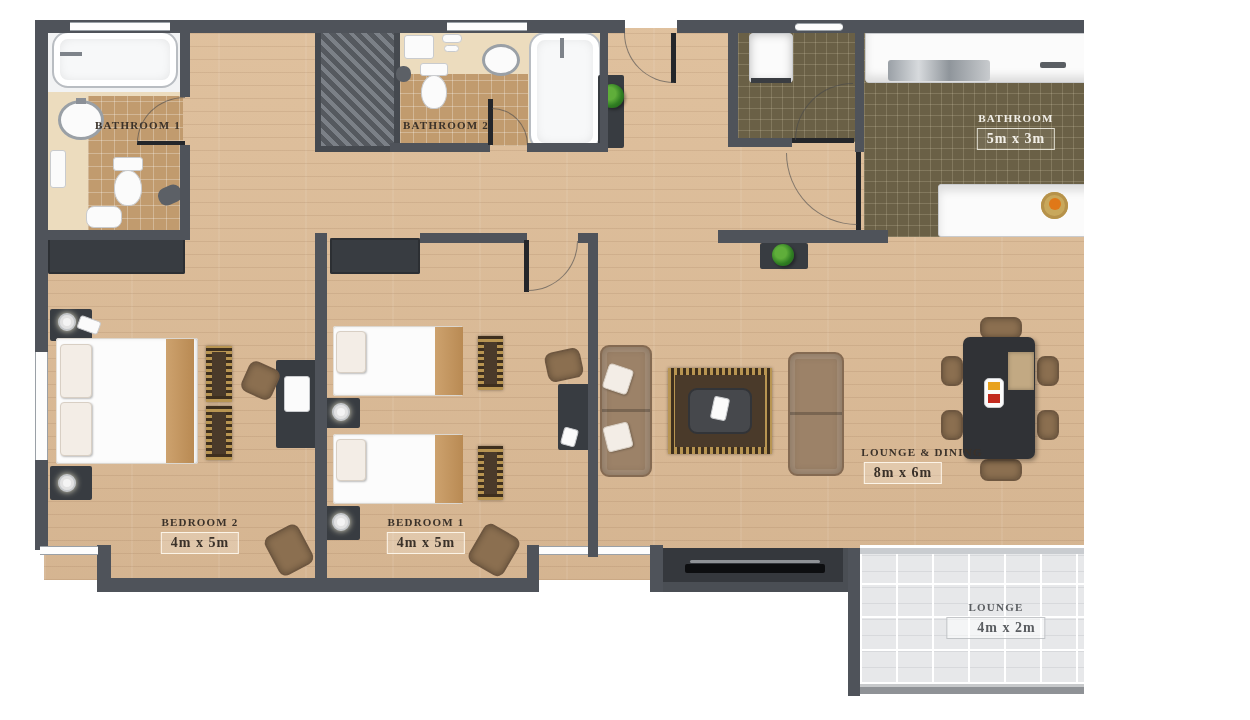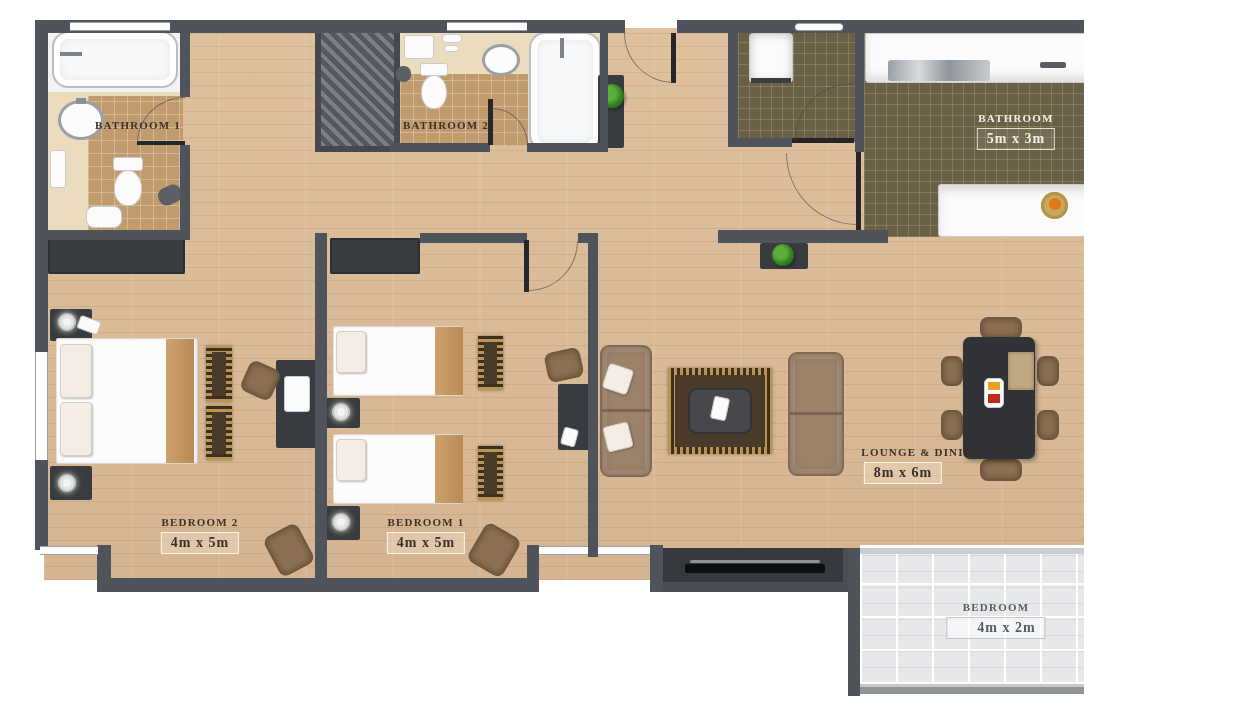--- a/index.html
+++ b/index.html
@@ -195,21 +195,21 @@
   <div class="dims abs" style="left:903px;top:462px">8m x 6m</div>
 
   <div class="abs" style="left:650px;top:548px;width:205px;height:44px;background:#4a4e54"></div>
   <div class="abs" style="left:663px;top:548px;width:180px;height:34px;background:#35383d"></div>
   <div class="abs" style="left:690px;top:560px;width:130px;height:3px;background:#8f9296;border-radius:2px"></div>
   <div class="abs" style="left:685px;top:564px;width:140px;height:9px;background:#0d0e10;border-radius:2px"></div>
 
   <div class="abs btile" style="left:860px;top:553px;width:263px;height:131px"></div>
   <div class="abs" style="left:860px;top:545px;width:263px;height:9px;background:#c9ccd0;box-shadow:inset 0 3px 0 #ffffff"></div>
   <div class="abs" style="left:848px;top:684px;width:289px;height:10px;background:#8f9296;box-shadow:inset 0 3px 0 rgba(255,255,255,.5)"></div>
-  <div class="rlabel abs onbalcony" style="left:996px;top:601px">BEDROOM</div>
+  <div class="rlabel abs onbalcony" style="left:996px;top:601px">LOUNGE</div>
   <div class="dims abs onbalcony" style="left:996px;top:617px">4m x 2m</div>
 
   <div class="abs dark" style="left:598px;top:75px;width:26px;height:73px"></div>
   <div class="abs plant" style="left:600px;top:84px;width:24px;height:24px"></div>
   <div class="abs dark" style="left:760px;top:243px;width:48px;height:26px"></div>
   <div class="abs plant" style="left:772px;top:244px;width:22px;height:22px"></div>
 
   <div class="abs w" style="left:35px;top:20px;width:590px;height:13px"></div>
   <div class="abs w" style="left:677px;top:20px;width:536px;height:13px"></div>
   <div class="abs w" style="left:35px;top:20px;width:13px;height:530px"></div>

